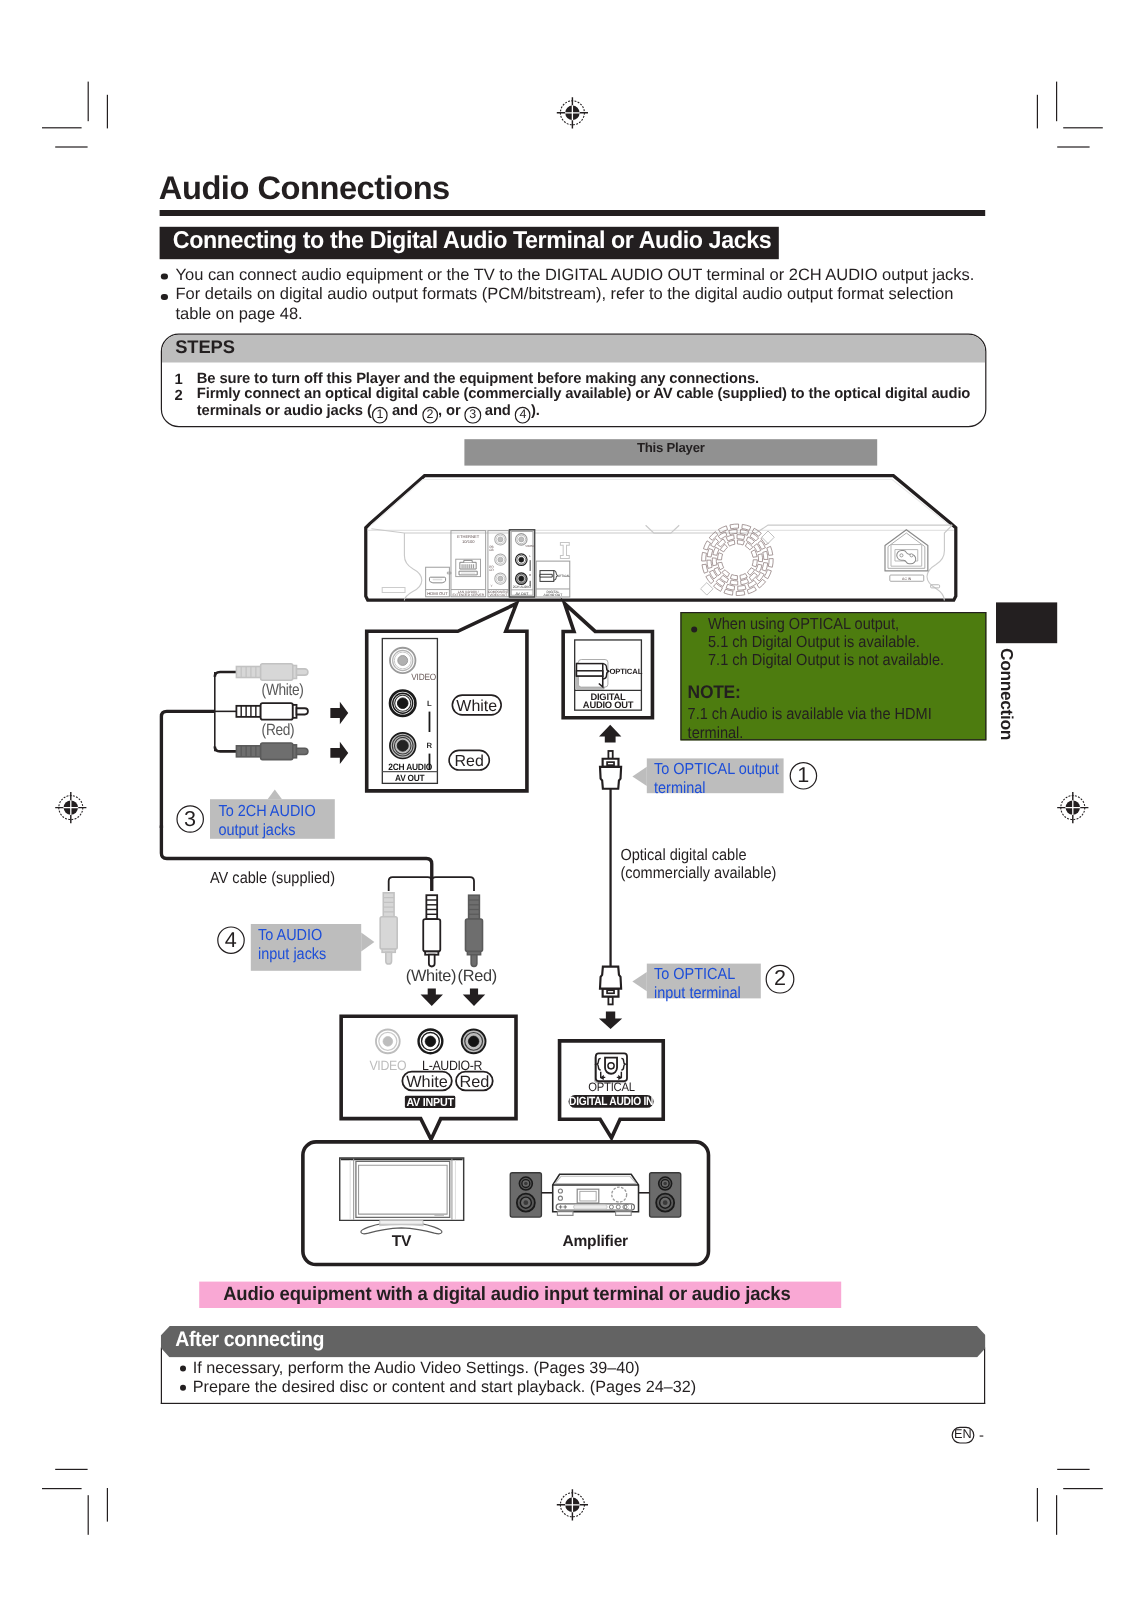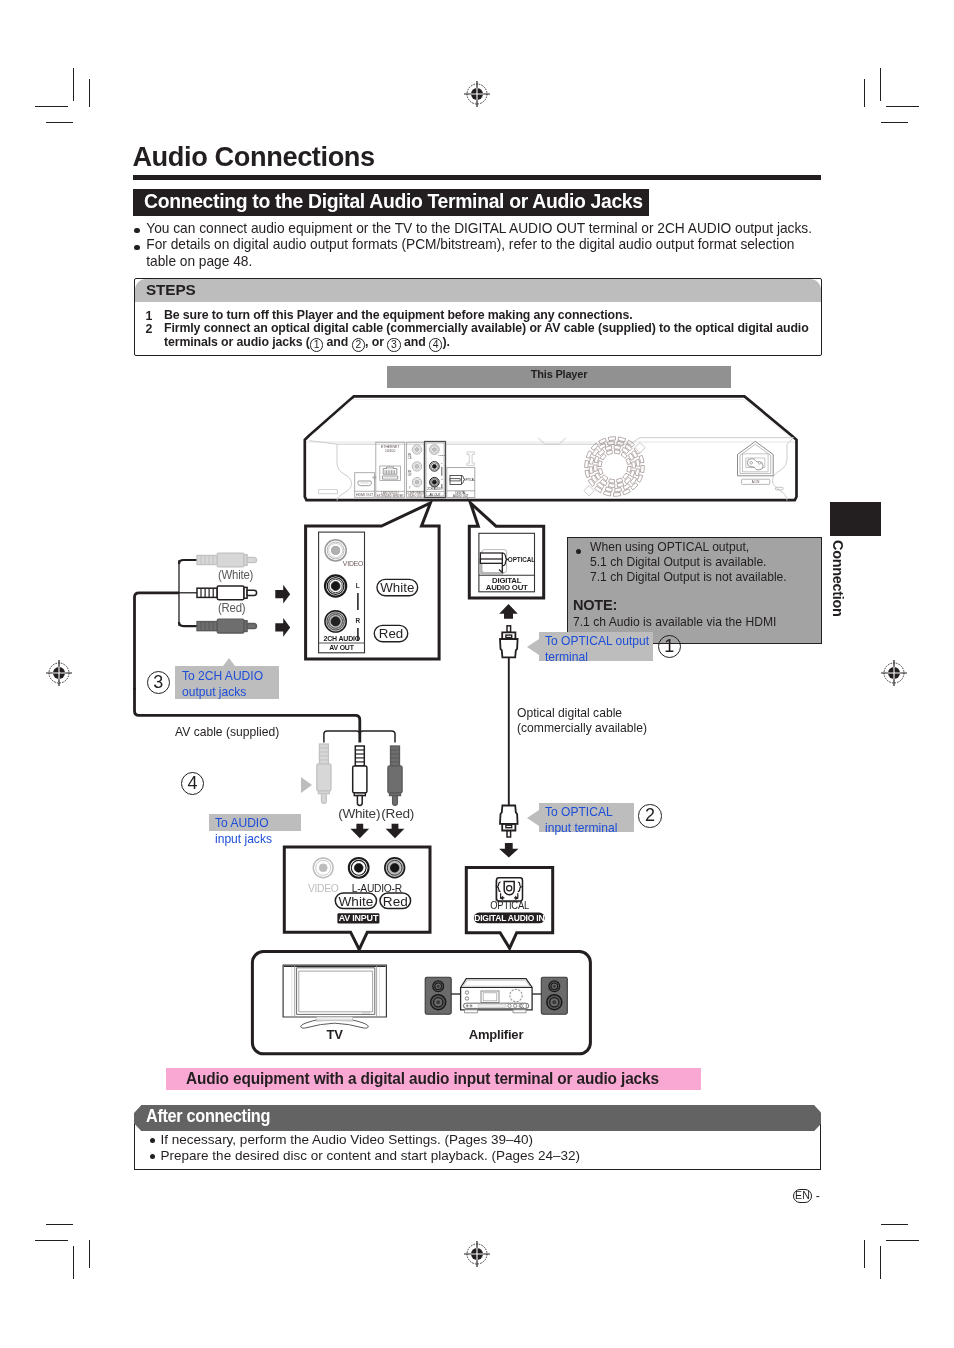--- a/index.html
+++ b/index.html
@@ -22,21 +22,21 @@
             line-height:27px;letter-spacing:-0.35px;transform:scaleX(0.96);transform-origin:left top;}
 
   
   #intro{left:133px;top:220.5px;width:680px;font-size:13.75px;line-height:16.6px;letter-spacing:-0.02px;}
   .ib{position:relative;padding-left:13.3px;}
   .ib::before{content:"";position:absolute;left:1.2px;top:7.6px;width:5.4px;height:5.4px;
               border-radius:50%;background:#231f20;}
 
   
   #steps{left:133.5px;top:277.5px;width:688px;height:78.5px;border:1.7px solid #231f20;
-         border-radius:2px;box-sizing:border-box;background:#fff;overflow:hidden;}
+         border-radius:15px;box-sizing:border-box;background:#fff;overflow:hidden;}
   #steps-head{position:absolute;left:0px;top:0px;width:686px;height:23px;background:#bdbdbd;
               border-radius:11px 11px 0 0;}
   #steps-head span{position:absolute;left:11.5px;top:2.2px;font-size:15.3px;font-weight:bold;letter-spacing:-0.1px;}
   .stepline{position:absolute;font-size:12.35px;font-weight:bold;line-height:13.6px;letter-spacing:-0.12px;}
   .stepnum{position:absolute;font-size:12.35px;font-weight:bold;}
   .circnum{display:inline-block;width:13.2px;height:13.2px;border:1.05px solid #231f20;border-radius:50%;
            box-sizing:border-box;text-align:center;font-size:10.4px;line-height:11.1px;font-weight:normal;
            vertical-align:-2.6px;margin:0 0.2px;}
 
   
@@ -73,21 +73,21 @@
              writing-mode:vertical-rl;text-orientation:mixed;letter-spacing:-0.25px;}
 
   
   #footer-en{left:792.5px;top:1189px;width:19.9px;height:14.2px;border:1.7px solid #231f20;
              border-radius:7.1px;box-sizing:border-box;text-align:center;font-size:10.6px;
              line-height:11.4px;font-weight:normal;}
   #footer-dash{left:815.8px;top:1188.8px;font-size:12.4px;}
 
   
   #notebox{left:567px;top:509.5px;width:255px;height:107.5px;border:1.9px solid #231f20;
-           box-sizing:border-box;background:#a3a3a3;margin-top:27px;}
+           box-sizing:border-box;background:#4d7c0f;}
   #nb-bullet{position:absolute;left:8.2px;top:11.5px;width:5.2px;height:5.2px;border-radius:50%;background:#231f20;}
   #nb-text{position:absolute;left:21.8px;top:2.5px;font-size:13.4px;line-height:14.8px;white-space:pre-line;
            transform:scaleX(0.905);transform-origin:left top;}
   #nb-note-title{position:absolute;left:5.2px;top:58.8px;font-size:15.3px;font-weight:bold;letter-spacing:-0.25px;
            transform:scaleX(0.95);transform-origin:left top;}
   #nb-note-text{position:absolute;left:5.2px;top:76.5px;width:272px;font-size:13.4px;line-height:16.0px;
            transform:scaleX(0.905);transform-origin:left top;}
 </style>
 </head>
 <body>
@@ -194,21 +194,21 @@
   <div class="co" style="left:175.3px;top:665.7px;width:103.3px;height:33px;">
     <span style="left:6.5px;top:2.5px;width:120px;">To 2CH AUDIO
 output jacks</span>
   </div>
   <div class="cotail" style="left:223px;top:657.7px;border-left:6px solid transparent;border-right:6px solid transparent;border-bottom:8px solid #bdbdbd;"></div>
   <div class="cnum" style="left:146.6px;top:670.6px;">3</div>
 
   <div class="abs" style="left:174.6px;top:724px;font-size:13.4px;line-height:15.6px;white-space:nowrap;
               transform:scaleX(0.905);transform-origin:left top;">AV cable (supplied)</div>
 
-  <div class="co" style="left:208.8px;top:770.1px;width:92.3px;height:17px;margin-top:44px;">
+  <div class="co" style="left:208.8px;top:770.1px;width:92.3px;height:39px;">
     <span style="left:6.5px;top:1.0px;width:110px;">To AUDIO
 input jacks</span>
   </div>
   <div class="cotail" style="left:301.1px;top:776.9px;border-top:8.6px solid transparent;border-bottom:8.6px solid transparent;border-left:11.7px solid #bdbdbd;"></div>
   <div class="cnum" style="left:180.7px;top:771.5px;">4</div>
 
   <div class="abs" id="eqband">
       <span>Audio equipment with a digital audio input terminal or audio jacks</span>
     </div>
 

